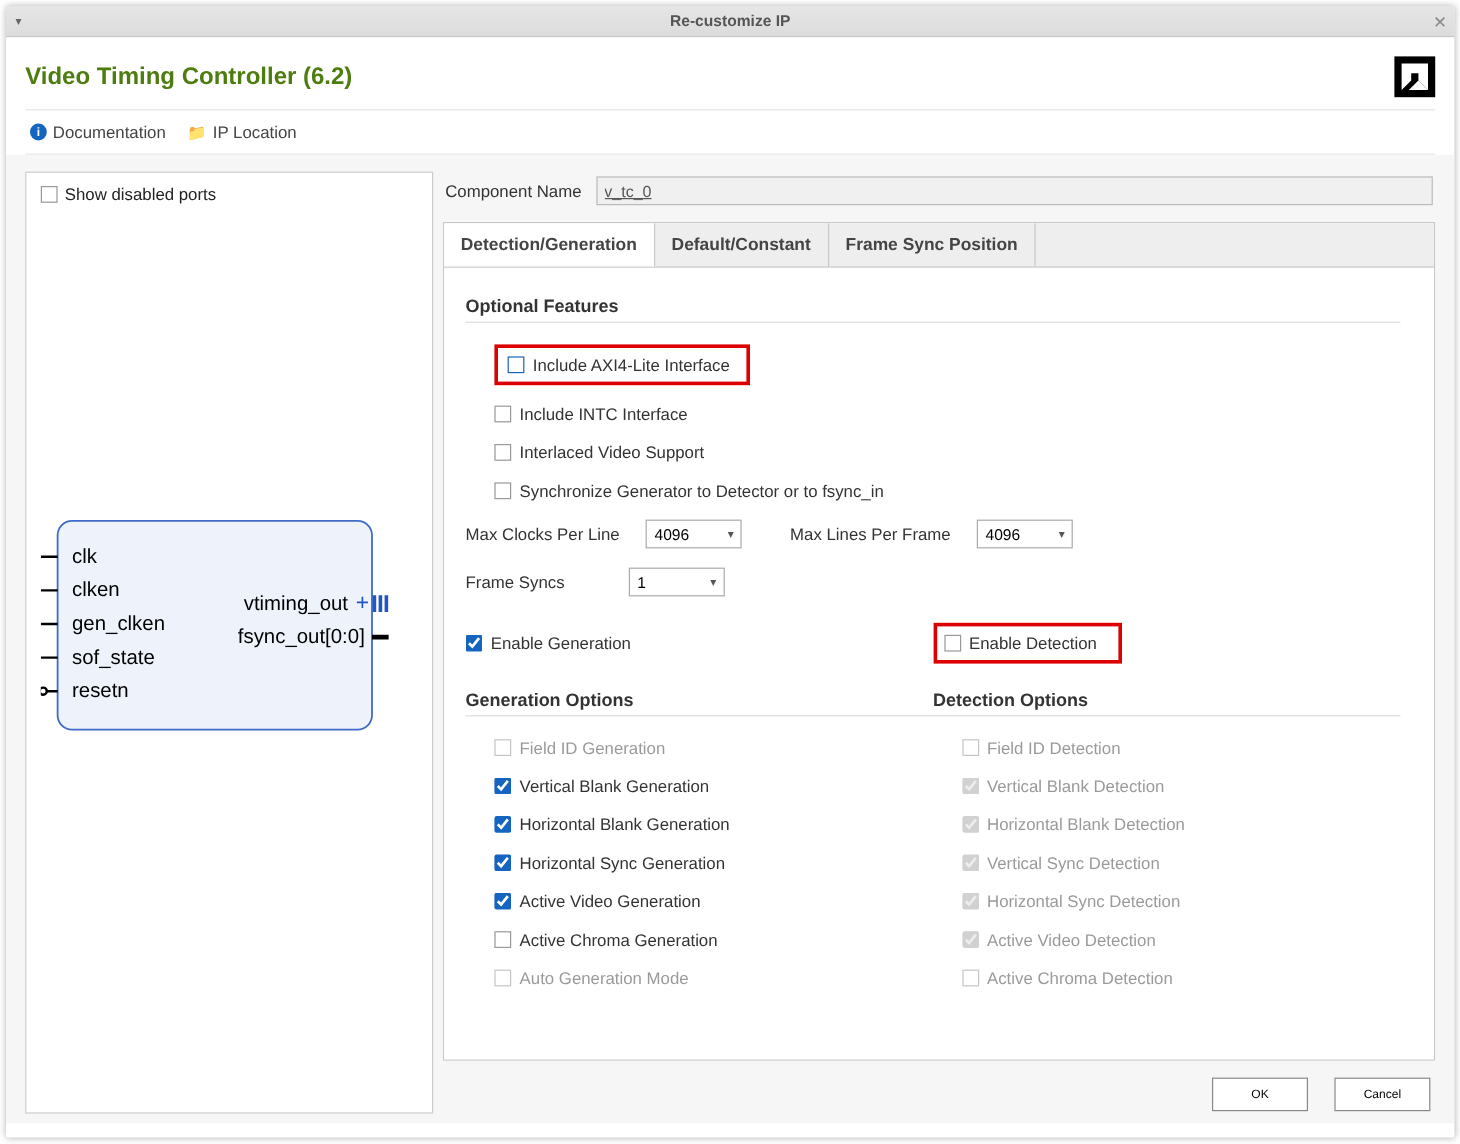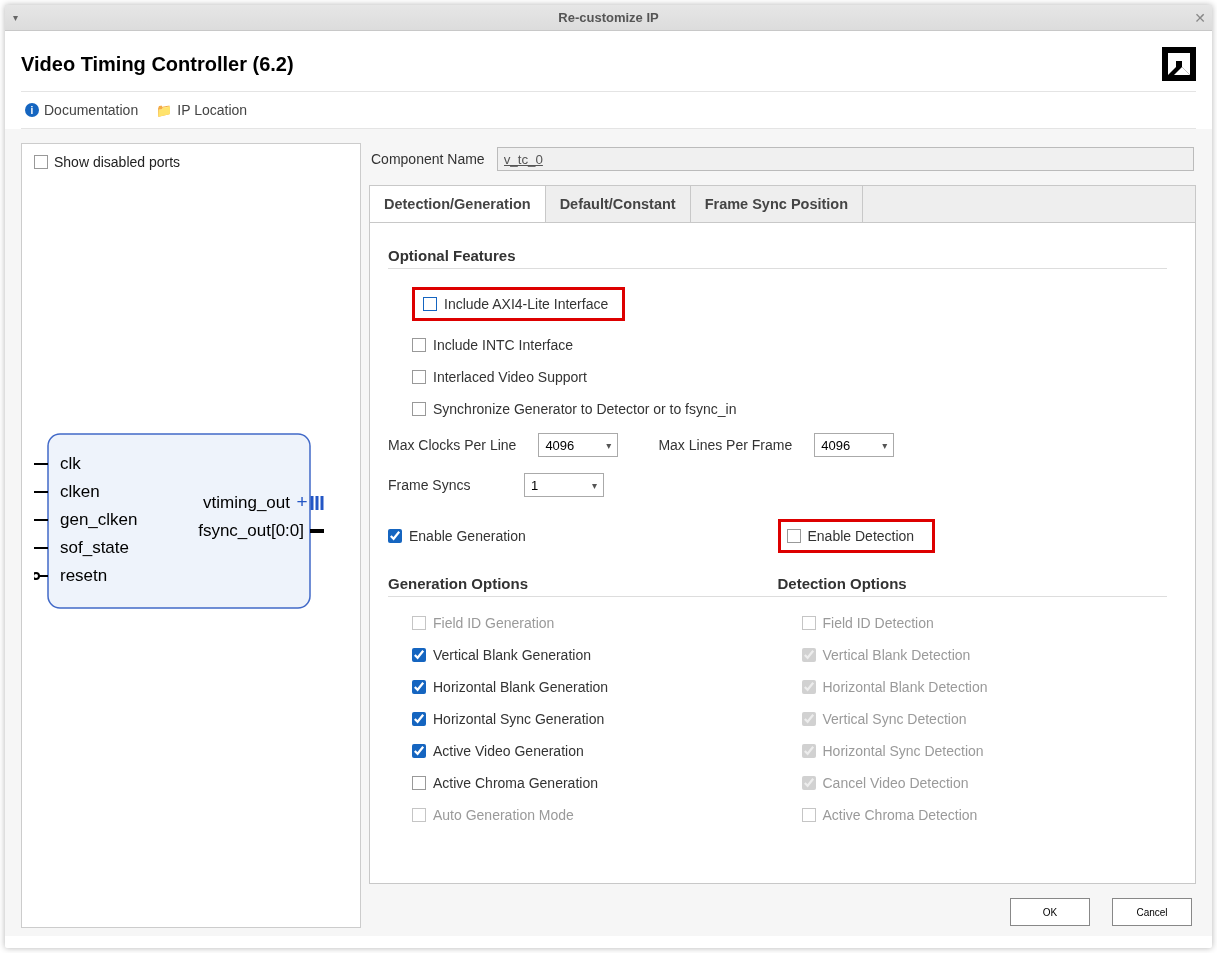--- a/index.html
+++ b/index.html
@@ -9,21 +9,21 @@
 
 
 .titlebar { height: 26px; background: linear-gradient(#e6e6e6,#dcdcdc); border-bottom:1px solid #c8c8c8; display:flex; align-items:center; position:relative; font-size:13px; color:#555; }
 .titlebar .menuarrow { position:absolute; left:8px; font-size:10px; color:#666; }
 .titlebar .title { position:absolute; left:50%; transform:translateX(-50%); font-weight:600; }
 .titlebar .close { position:absolute; right:6px; font-size:14px; color:#888; cursor:pointer; }
 
 .inner { flex:1; padding: 16px 16px 12px 16px; display:flex; flex-direction:column; overflow:hidden; }
 
 .hdr { display:flex; align-items:center; justify-content:space-between; padding-bottom:10px; border-bottom:1px solid #e4e4e4; }
-.hdr h1 { font-size:20px; font-weight:600; color:#000000; }
+.hdr h1 { font-size:20px; font-weight:600; color:#4d7c0f; }
 .amd-logo { width:34px; height:34px; background:#000; position:relative; }
 .amd-logo svg { width:100%; height:100%; }
 
 .subbar { display:flex; gap:18px; padding:10px 4px; font-size:14px; color:#444; border-bottom:1px solid #e4e4e4; }
 .subbar .link { display:flex; align-items:center; gap:5px; cursor:pointer; }
 .info-ico { width:14px; height:14px; border-radius:50%; background:#1565c0; color:#fff; display:inline-flex; align-items:center; justify-content:center; font-size:10px; font-weight:bold; }
 .folder-ico { color:#aaa; font-size:13px; }
 
 .workarea { flex:1; display:flex; gap:8px; padding:14px 0 8px 0; overflow:hidden; background:#f6f6f6; margin: 0 -16px; padding-left:16px; padding-right:16px; }
 
@@ -266,21 +266,21 @@
                 <label class="opt disabled">
                     <input type="checkbox" checked="" disabled="" style="">
                     <span>Vertical Sync Detection</span>
                   </label>
                 <label class="opt disabled">
                     <input type="checkbox" checked="" disabled="" style="">
                     <span>Horizontal Sync Detection</span>
                   </label>
                 <label class="opt disabled">
                     <input type="checkbox" checked="" disabled="" style="">
-                    <span>Cancel Video Detection</span>
+                    <span>Active Video Detection</span>
                   </label>
                 <label class="opt disabled">
                     <input type="checkbox" class="emptygrey disabled" disabled="" style="">
                     <span>Active Chroma Detection</span>
                   </label>
               </div>
             </div>
           </div>
         </div>
         <div class="footer">

